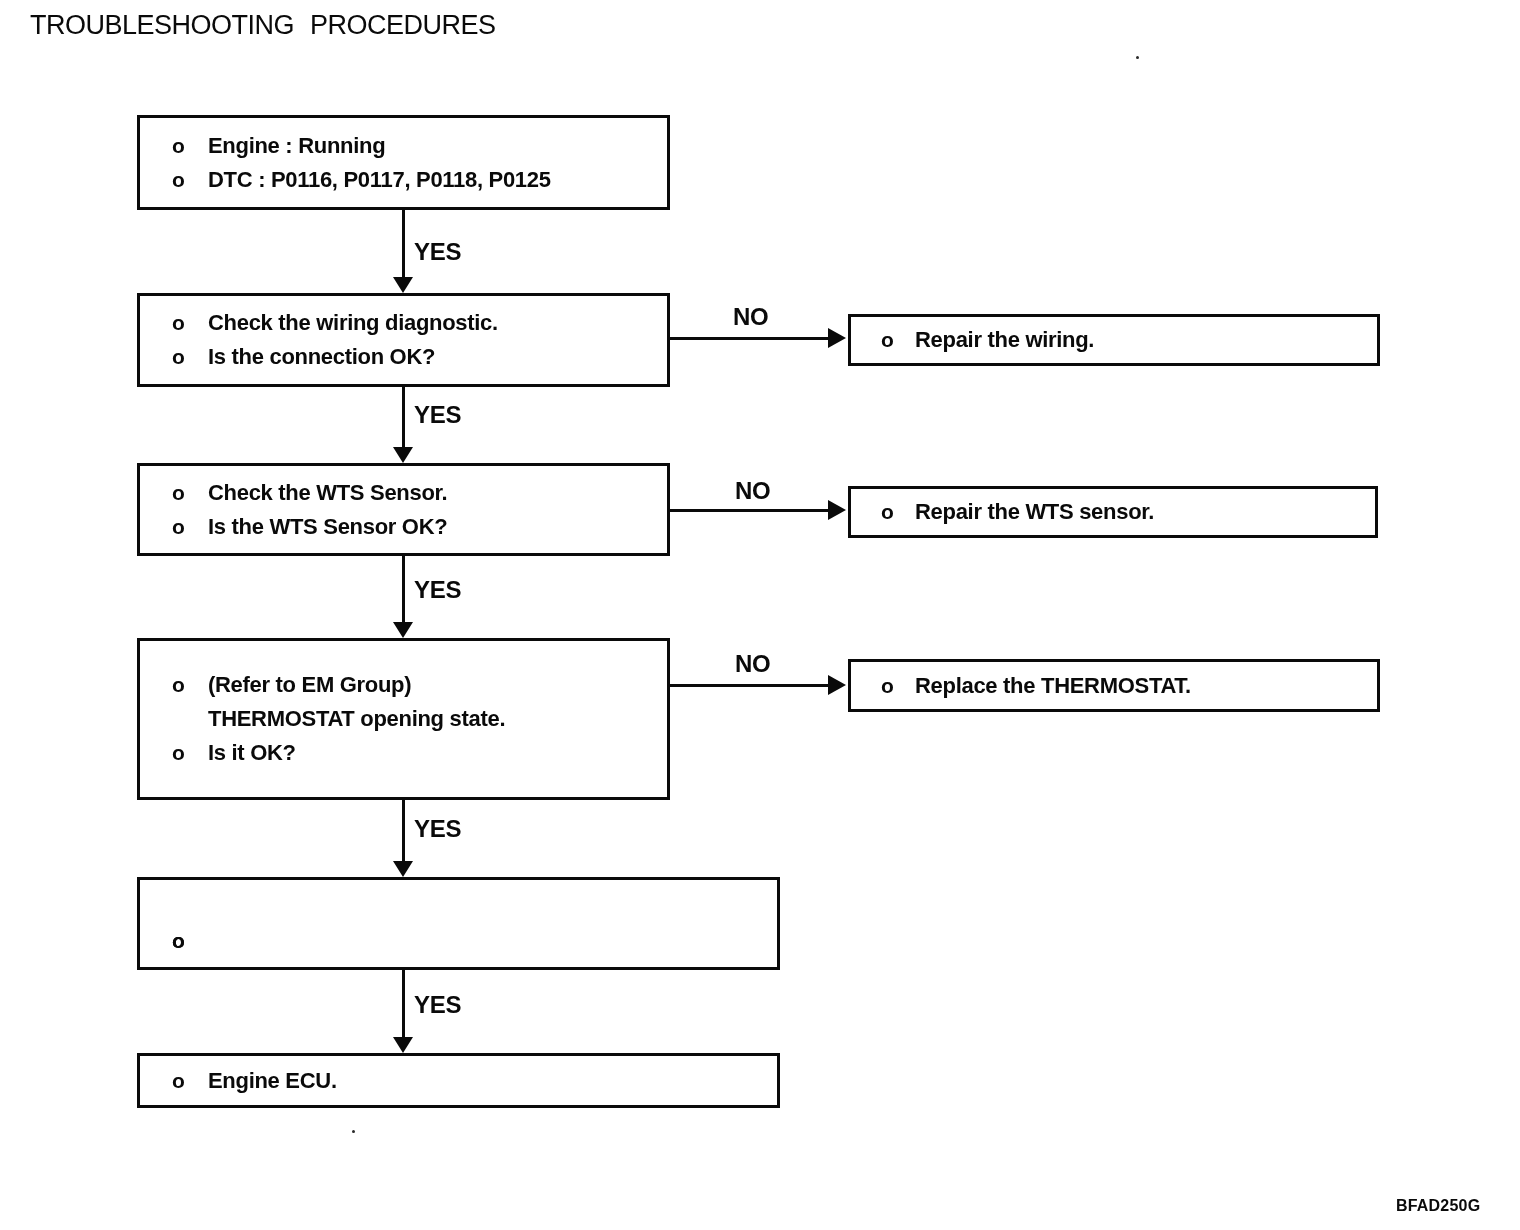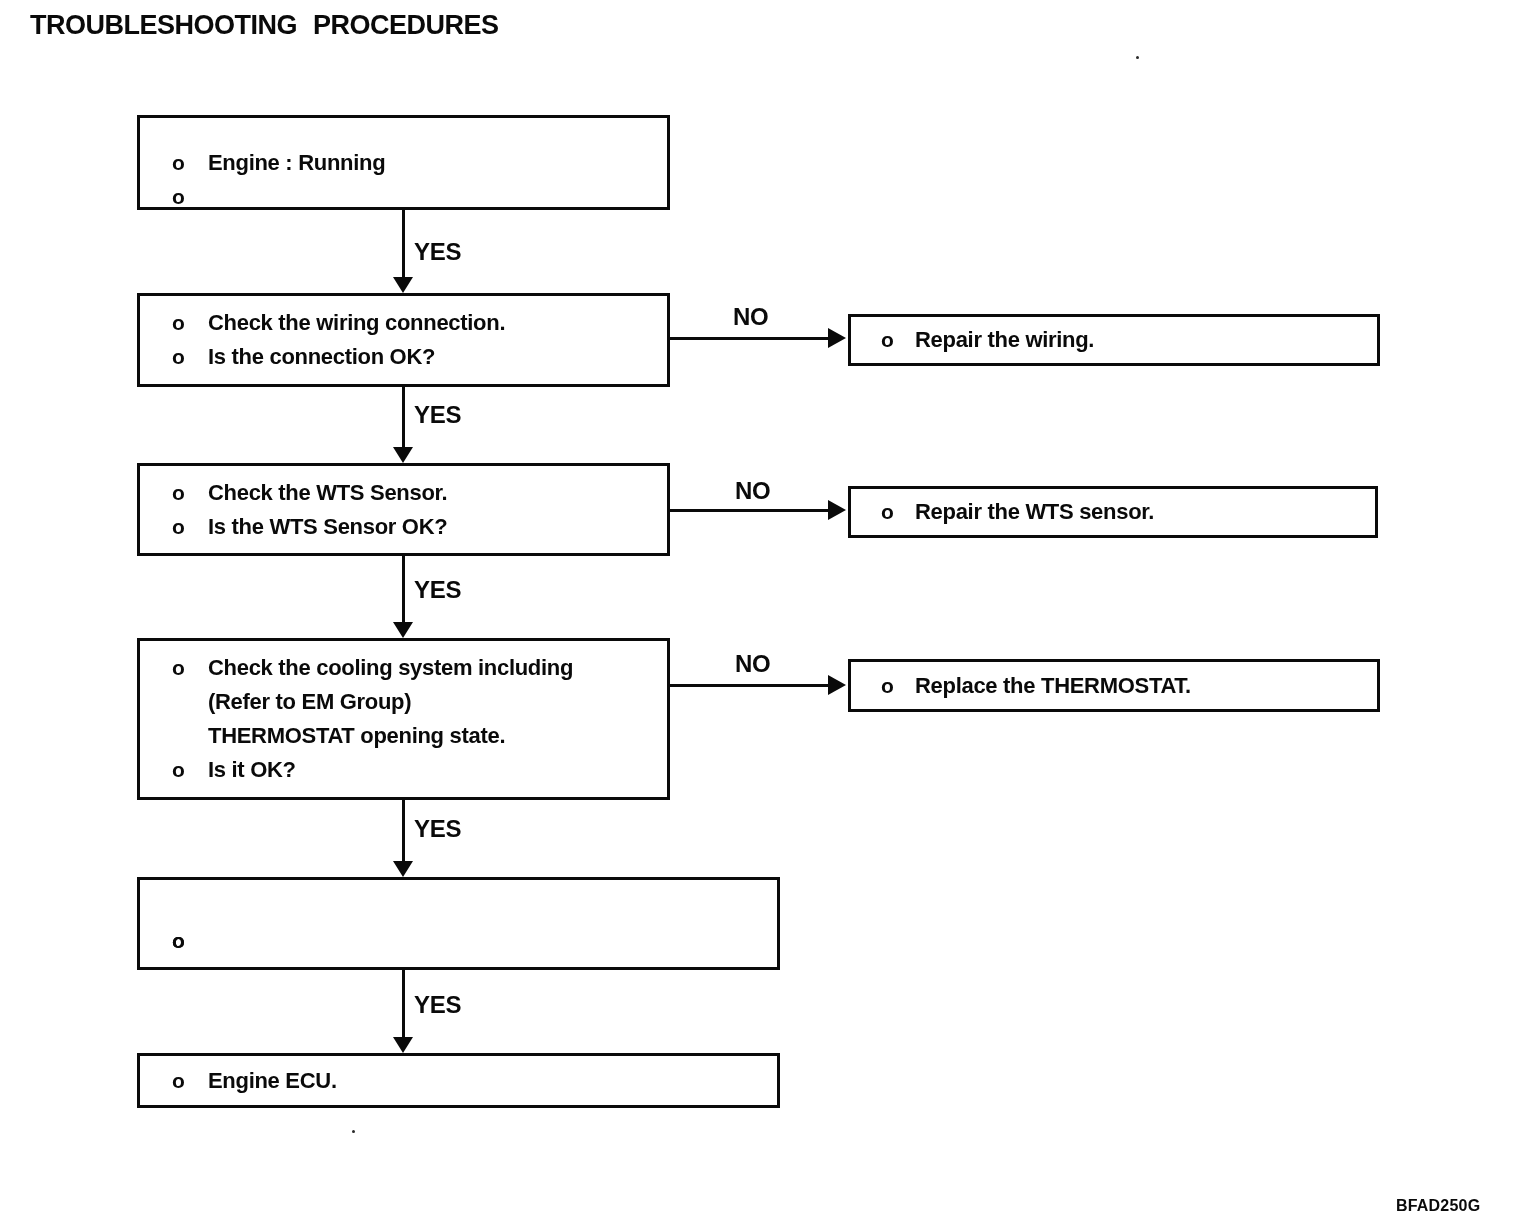--- a/index.html
+++ b/index.html
@@ -9,21 +9,21 @@
     height: 1230px;
     background: #ffffff;
     font-family: "Liberation Sans", sans-serif;
     color: #0a0a0a;
     overflow: hidden;
   }
   .page-title {
     position: absolute;
     left: 30px; top: 10px;
     font-size: 27px;
-    font-weight: bold;
+    font-weight: normal;
     letter-spacing: -0.5px;
     word-spacing: 9px;
     color: #0a0a0a;
     white-space: nowrap;
   }
   .fbox {
     position: absolute;
     border: 3px solid #0a0a0a;
     background: #ffffff;
     box-sizing: border-box;
@@ -103,31 +103,32 @@
 
   <div class="page-title">TROUBLESHOOTING PROCEDURES</div>
 
   <div class="fbox" style="left:137px; top:115px; width:533px; height:95px;">
     <div class="row">
       <span class="bullet">o</span>
       <span>Engine : Running</span>
     </div>
     <div class="row">
       <span class="bullet">o</span>
+      <span>DTC : P0116, P0117, P0118, P0125</span>
     </div>
   </div>
 
   <div class="vline" style="left:402px; top:210px; height:68px;"></div>
   <div class="arrow-down" style="left:393px; top:277px;"></div>
   <div class="conn-label" style="left:414px; top:238px;">YES</div>
 
   <div class="fbox" style="left:137px; top:293px; width:533px; height:94px;">
     <div class="row">
       <span class="bullet">o</span>
-      <span>Check the wiring connection.</span>
+      <span>Check the wiring diagnostic.</span>
     </div>
     <div class="row">
       <span class="bullet">o</span>
       <span>Is the connection OK?</span>
     </div>
   </div>
 
   <div class="hline" style="left:670px; top:337px; width:158px;"></div>
   <div class="arrow-right" style="left:828px; top:328px;"></div>
   <div class="conn-label" style="left:733px; top:303px;">NO</div>
@@ -165,21 +166,20 @@
     </div>
   </div>
 
   <div class="vline" style="left:402px; top:556px; height:66px;"></div>
   <div class="arrow-down" style="left:393px; top:622px;"></div>
   <div class="conn-label" style="left:414px; top:576px;">YES</div>
 
   <div class="fbox" style="left:137px; top:638px; width:533px; height:162px;">
     <div class="row">
       <span class="bullet">o</span>
-      <span>Check the cooling system including</span>
     </div>
     <div class="row">
       <span>(Refer to EM Group)</span>
     </div>
     <div class="row">
       <span>THERMOSTAT opening state.</span>
     </div>
     <div class="row">
       <span class="bullet">o</span>
       <span>Is it OK?</span>

